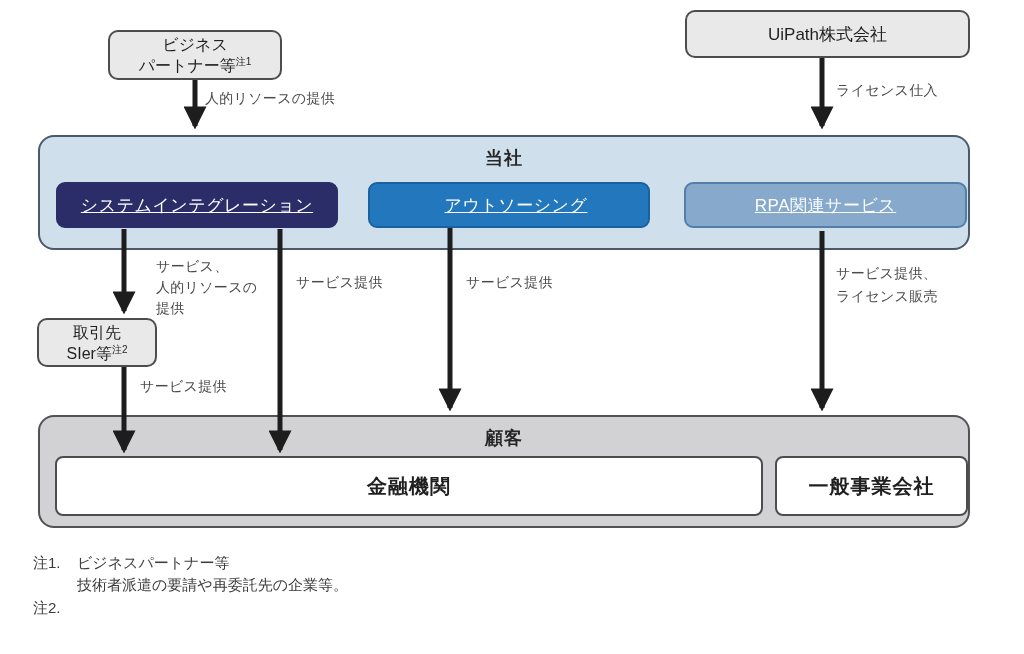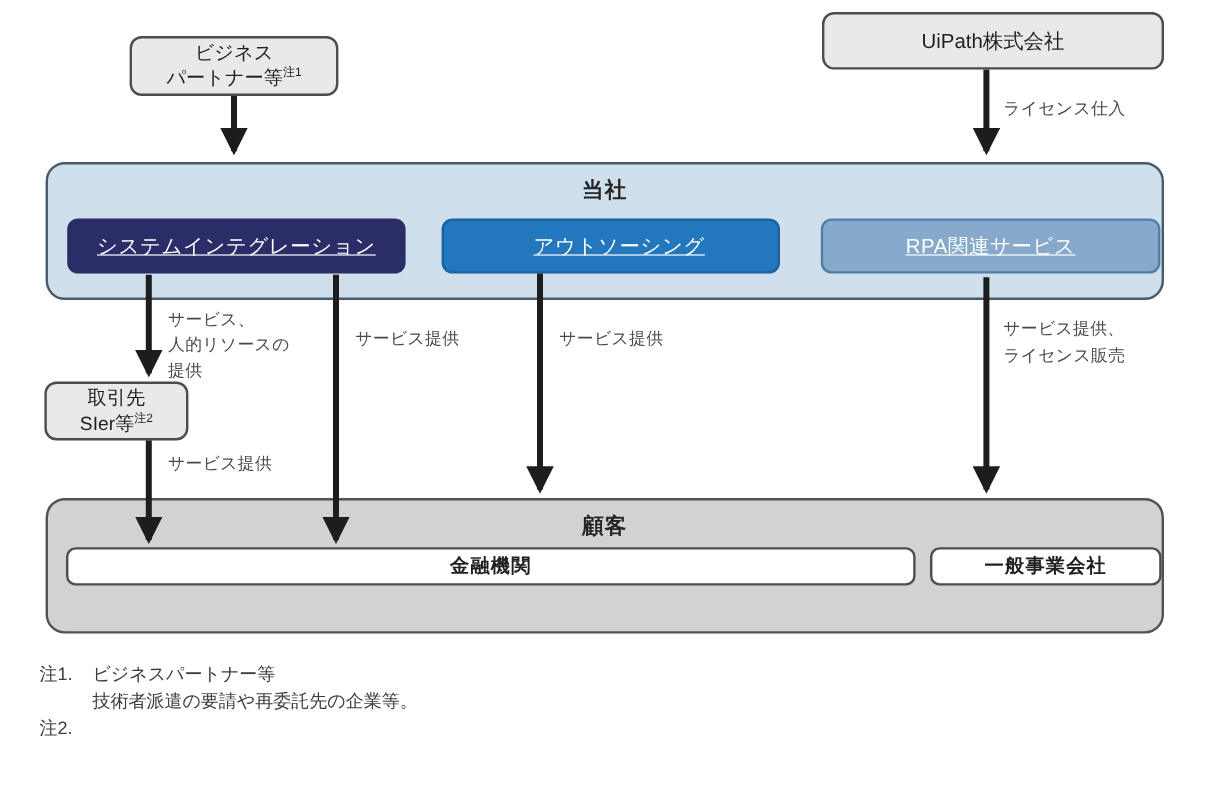--- a/index.html
+++ b/index.html
@@ -27,24 +27,24 @@
 
   
   .segment{position:absolute;top:182px;height:46px;border-radius:9px;box-sizing:border-box;
     display:flex;align-items:center;justify-content:center;
     color:#ffffff;font-size:17px;letter-spacing:0.5px;text-decoration:underline;}
   .seg-si{left:56px;width:282px;background:var(--navy,#2b2d68);border:2px solid var(--navy,#2b2d68);}
   .seg-out{left:368px;width:282px;background:var(--blue,#2377bd);border:2px solid var(--blue-border,#19619f);padding-left:14px;}
   .seg-rpa{left:684px;width:283px;background:var(--steel,#87aacc);border:2px solid var(--steel-border,#527ea8);}
 
   
-  .customer-item{position:absolute;top:456px;height:32px;background:#ffffff;
+  .customer-item{position:absolute;top:456px;height:60px;background:#ffffff;
     border:2px solid var(--node-border,#4d4d4d);border-radius:8px;box-sizing:border-box;
     display:flex;align-items:center;justify-content:center;
-    font-size:16px;font-weight:600;color:#1f1f1f;letter-spacing:1px;}
+    font-size:20px;font-weight:600;color:#1f1f1f;letter-spacing:1px;}
   .cust-finance{left:55px;width:708px;}
   .cust-general{left:775px;width:193px;}
 
   
   .flow-label{position:absolute;font-size:14px;color:#4a4a4a;line-height:21px;
     white-space:pre-line;letter-spacing:0.3px;}
 
   
   #arrow-layer{position:absolute;left:0;top:0;width:1024px;height:654px;pointer-events:none;}
   #arrow-layer line{stroke:var(--arrow,#1d1d1d);stroke-width:5;}
@@ -97,22 +97,23 @@
     </defs>
     <line x1="195" y1="80" x2="195" y2="126" marker-end="url(#ah)"></line>
     <line x1="822" y1="58" x2="822" y2="126" marker-end="url(#ah)"></line>
     <line x1="124" y1="229" x2="124" y2="311" marker-end="url(#ah)"></line>
     <line x1="124" y1="367" x2="124" y2="450" marker-end="url(#ah)"></line>
     <line x1="280" y1="229" x2="280" y2="450" marker-end="url(#ah)"></line>
     <line x1="450" y1="228" x2="450" y2="408" marker-end="url(#ah)"></line>
     <line x1="822" y1="231" x2="822" y2="408" marker-end="url(#ah)"></line>
   </svg>
 
+  <div class="flow-label" style="left:205px;top:88px;">人的リソースの提供</div>
   <div class="flow-label" style="left:836px;top:80px;">ライセンス仕入</div>
-  <div class="flow-label" style="left:140px;top:256px;">サービス、
+  <div class="flow-label" style="left:156px;top:256px;">サービス、
 人的リソースの
 提供</div>
   <div class="flow-label" style="left:296px;top:272px;">サービス提供</div>
   <div class="flow-label" style="left:466px;top:272px;">サービス提供</div>
   <div class="flow-label" style="left:140px;top:376px;">サービス提供</div>
   <div class="flow-label" style="left:836px;top:262px;line-height:23px;">サービス提供、
 ライセンス販売</div>
 
   <div class="notes">
     <div class="note-row">

